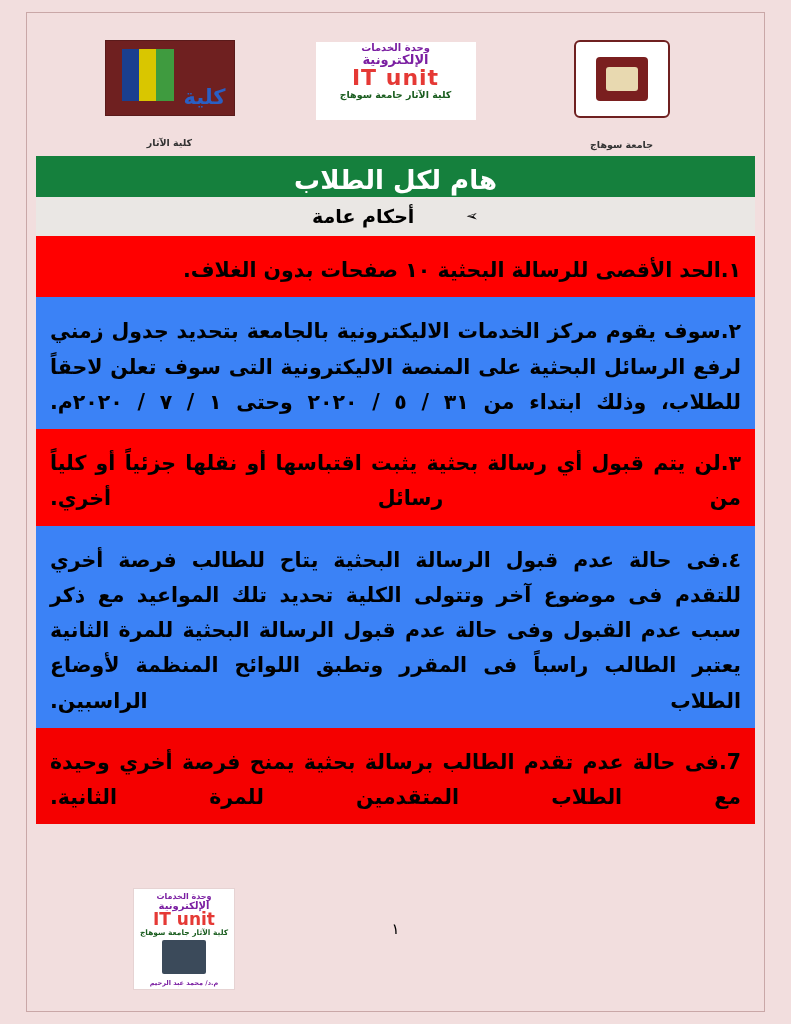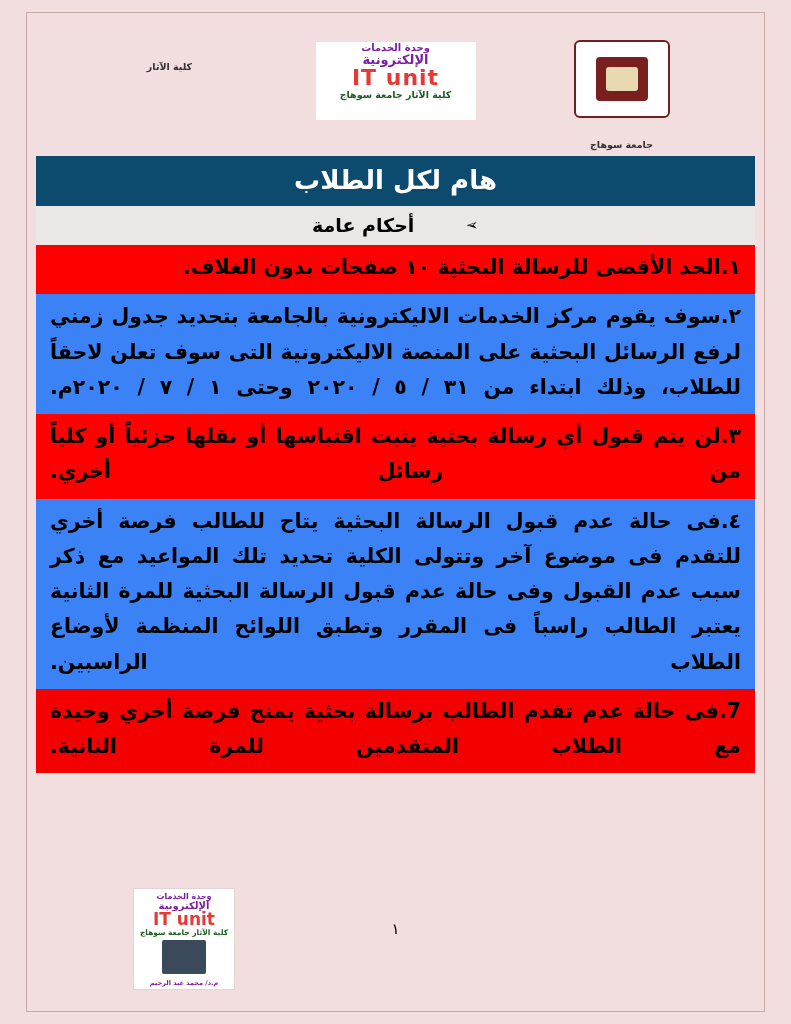--- a/index.html
+++ b/index.html
@@ -140,24 +140,24 @@
 
   
   .bar {
     box-sizing: border-box;
     width: 100%;
     text-align: center;
     font-family: "DejaVu Sans", sans-serif;
     font-weight: bold;
   }
   .bar-title {
-    background: #0c4a6e;
+    background: #15803d;
     color: #ffffff;
     font-size: 26px;
-    padding: 9px 0 11px 0;
+    padding: 9px 0 2px 0;
     letter-spacing: 0.5px;
   }
   .bar-sub {
     background: #eae7e4;
     color: #000000;
     font-size: 19px;
     padding: 8px 0 9px 0;
     position: relative;
   }
   .bar-sub .bullet {
@@ -166,21 +166,21 @@
     font-size: 15px;
     transform: scaleX(-1);
     margin-left: 52px;
     vertical-align: 2px;
   }
 
   
   .blk {
     box-sizing: border-box;
     width: 100%;
-    padding: 5px 14px 9px 14px;
+    padding: 17px 14px 9px 14px;
     font-size: 20.5px;
     font-weight: bold;
     line-height: 1.72;
     text-align: justify;
     text-align-last: right;
     color: #000;
   }
   .blk.red   { background: #ff0000; }
   .blk.cyan  { background: #3b82f6; }
   .blk.red2  { background: #f50000; }
@@ -229,20 +229,24 @@
 <body>
 
 <div class="page">
   <div class="page-border"></div>
 
   <div class="content">
 
     <div class="header">
 
       <div class="logo-box">
+        <div class="logo-faculty">
+          <div class="strip"></div>
+          <div class="kul">كلية</div>
+        </div>
         <div class="logo-cap">كلية الآثار</div>
       </div>
 
       <div class="logo-box">
         <div class="logo-it">
           <div class="l1">وحدة الخدمات</div>
           <div class="l2">الإلكترونية</div>
           <div class="l3">IT unit</div>
           <div class="l4">كلية الآثار جامعة سوهاج</div>
         </div>

